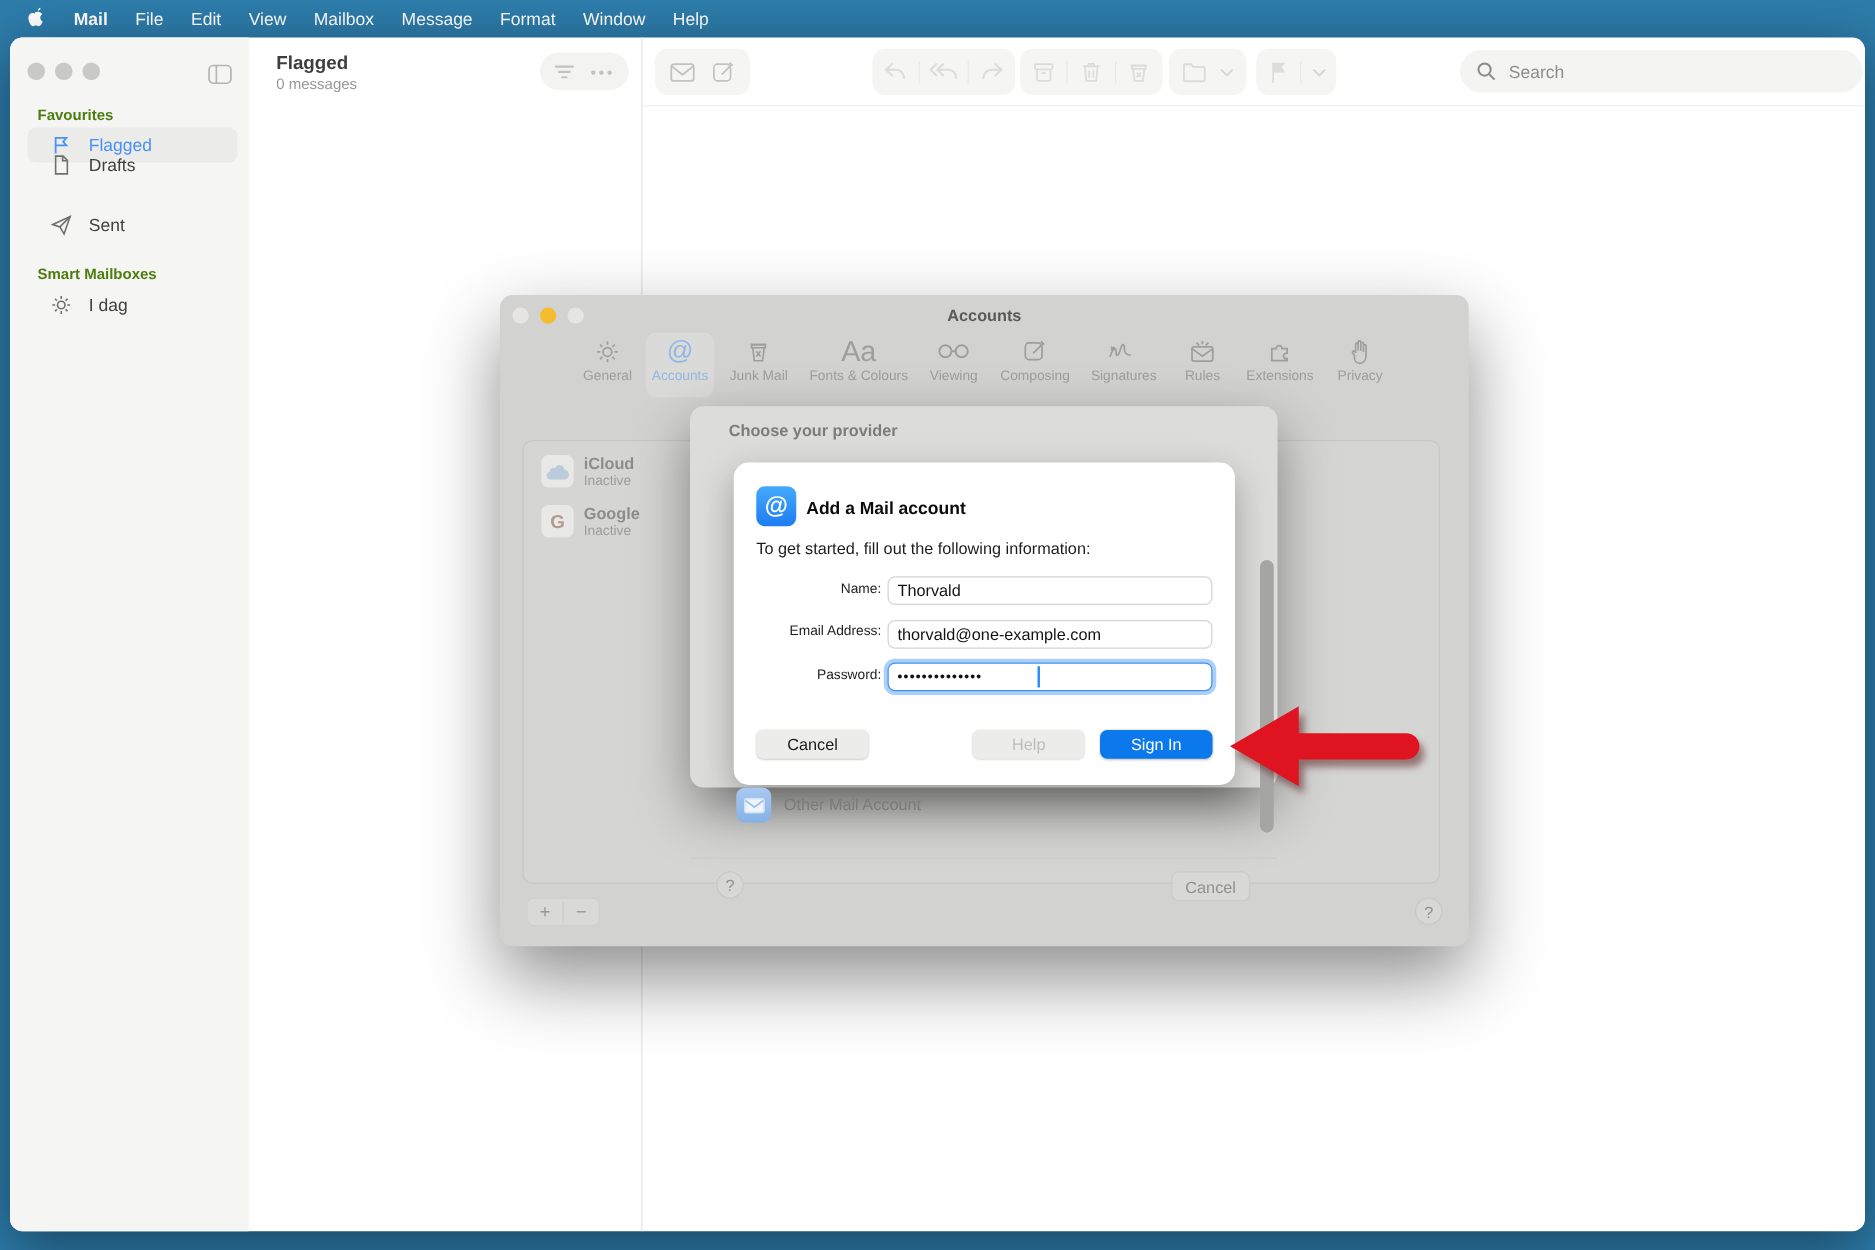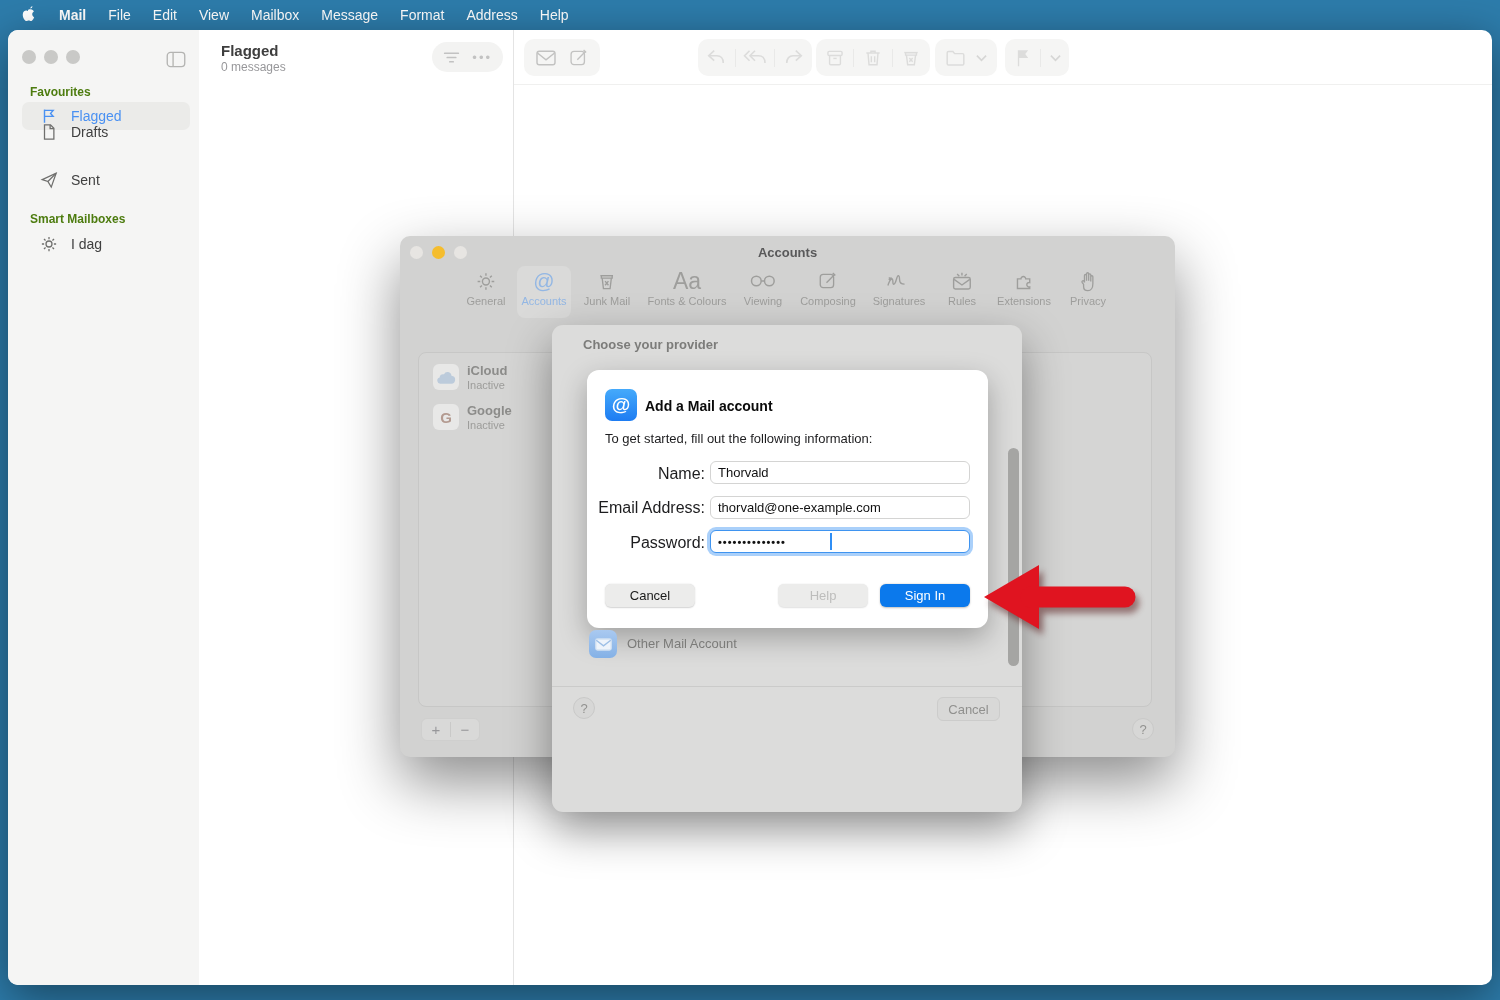--- a/index.html
+++ b/index.html
@@ -81,21 +81,21 @@
   .seg{position:absolute;left:21px;top:482px;width:59px;height:23px;background:#d9d9d8;
        border:1px solid #cfcfce;border-radius:6px;box-sizing:border-box;display:flex;}
   .seg .half{flex:1;display:flex;align-items:center;justify-content:center;
              color:#97979a;font-size:15px;}
   .seg .segdiv{width:1px;background:#c9c9c8;margin:3px 0;}
   .helpbtn{position:absolute;width:22px;height:22px;border-radius:50%;background:#d7d7d6;
            border:1px solid #c9c9c8;box-sizing:border-box;color:#929290;font-size:13px;
            display:flex;align-items:center;justify-content:center;}
 
   
-  .sheet{position:absolute;left:552px;top:325px;width:470px;height:487px;background:#dcdcdb;
+  .sheet{position:absolute;left:552px;top:325px;width:470px;height:305px;background:#dcdcdb;
          border-radius:11px;box-shadow:0 18px 45px rgba(0,0,0,.4);}
   .sheet-title{position:absolute;left:31px;top:12px;font-size:13px;font-weight:700;color:#7c7c7a;}
   .other-ic{position:absolute;left:37px;top:305px;width:28px;height:28px;border-radius:7px;
             background:linear-gradient(#a9c9f0,#84b1e6);display:flex;align-items:center;justify-content:center;}
   .other-label{position:absolute;left:75px;top:311px;font-size:13px;color:#7b7b79;}
   .sheet-div{position:absolute;left:0;right:0;top:361px;height:1px;background:#cbcbca;}
   .sheet-help{left:21px;top:372px;}
   .sheet-cancel{position:absolute;left:385px;top:372px;width:63px;height:24px;border-radius:6px;
                 background:#d8d8d7;border:1px solid #cccccb;box-sizing:border-box;font-size:13px;
                 color:#90908e;display:flex;align-items:center;justify-content:center;}
@@ -103,21 +103,21 @@
                 background:#a5a5a3;}
 
   
   .dialog{position:absolute;left:35px;top:45px;width:401px;height:258px;background:#ffffff;
           border-radius:12px;box-shadow:0 10px 28px rgba(0,0,0,.28);}
   .dlg-appic{position:absolute;left:18px;top:19px;width:32px;height:32px;border-radius:7px;
              background:linear-gradient(#45aafb,#1d7cf2);color:#fff;font-size:19px;font-weight:700;
              display:flex;align-items:center;justify-content:center;}
   .dlg-title{position:absolute;left:58px;top:28px;font-size:14px;font-weight:700;color:#0b0b0b;}
   .dlg-sub{position:absolute;left:18px;top:61px;font-size:13px;color:#1d1d1f;}
-  .flabel{position:absolute;left:0;width:118px;text-align:right;font-size:16px;color:#1d1d1f;}
+  .flabel{position:absolute;left:0;width:118px;text-align:right;font-size:11px;color:#1d1d1f;}
   .finput{position:absolute;left:123px;width:260px;height:23px;border:1px solid #d4d4d3;border-radius:6px;
           font-size:13px;color:#111;padding:0 7px;box-sizing:border-box;font-family:inherit;outline:none;background:#fff;}
   .finput.focus{border:1px solid #3f94f0;box-shadow:0 0 0 3px rgba(101,170,245,.55);
                 font-size:11px;letter-spacing:1px;font-weight:700;}
   .caret{position:absolute;left:243px;top:163px;width:2px;height:17px;background:#2f8ef5;}
   .dbtn{position:absolute;top:214px;width:90px;height:23px;border-radius:6px;font-size:13px;
         display:flex;align-items:center;justify-content:center;box-sizing:border-box;}
   .dbtn.cancel{left:18px;background:#ececeb;color:#1a1a1a;box-shadow:0 .5px 1.5px rgba(0,0,0,.18);}
   .dbtn.back{left:191px;background:#ececeb;color:#bdbdbc;box-shadow:0 .5px 1.5px rgba(0,0,0,.12);}
   .dbtn.signin{left:293px;background:#0b79ec;color:#ffffff;box-shadow:0 .5px 2px rgba(0,0,0,.25);}
@@ -135,21 +135,21 @@
           <path d="M13.1 3.2c0-1.6 1.3-2.9 2.8-3 .2 1.7-1.2 3.1-2.8 3zM10 5.1c.7 0 1.4-.7 2.8-.7 3.6 0 5 2.9 5 2.9s-2.2 1.1-2.2 3.7c0 2.9 2.6 3.9 2.6 3.9s-1.8 5.1-4.3 5.1c-1.1 0-1.6-.7-2.9-.7-1.3 0-2 .7-2.9.7C5.6 20 3 15.3 3 11.5 3 7.8 5.4 5.9 7.6 5.9c1.2 0 2 .7 2.4.7z"></path>
         </svg>
     </span>
     <span class="mitem bold">Mail</span>
     <span class="mitem">File</span>
     <span class="mitem">Edit</span>
     <span class="mitem">View</span>
     <span class="mitem">Mailbox</span>
     <span class="mitem">Message</span>
     <span class="mitem">Format</span>
-    <span class="mitem">Address</span>
+    <span class="mitem">Window</span>
     <span class="mitem">Help</span>
   </div>
 
   <div class="mainwin">
     <div class="sidebar">
       <div class="tlights">
         <div class="tlight"></div>
         <div class="tlight"></div>
         <div class="tlight"></div>
       </div>
@@ -304,20 +304,29 @@
           </svg>
       </span>
       <span class="tsep"></span>
       <span class="chev">
         <svg width="11" height="8" viewBox="0 0 12 8" fill="none" stroke="currentColor" stroke-width="1.8">
             <path d="M1 1.5l5 5 5-5"></path>
           </svg>
       </span>
     </div>
 
+    <div class="search">
+      <span class="mag">
+        <svg width="16" height="16" viewBox="0 0 18 18" fill="none" stroke="currentColor" stroke-width="1.8">
+            <circle cx="7.5" cy="7.5" r="5.5"></circle>
+            <line x1="11.8" y1="11.8" x2="16.5" y2="16.5"></line>
+          </svg>
+      </span>
+      <input type="text" placeholder="Search" style="">
+    </div>
   </div>
 
   <div class="prefwin">
     <div class="tlights">
       <div class="ptl pale"></div>
       <div class="ptl yellow"></div>
       <div class="ptl pale"></div>
     </div>
     <div class="pref-title">Accounts</div>
 

